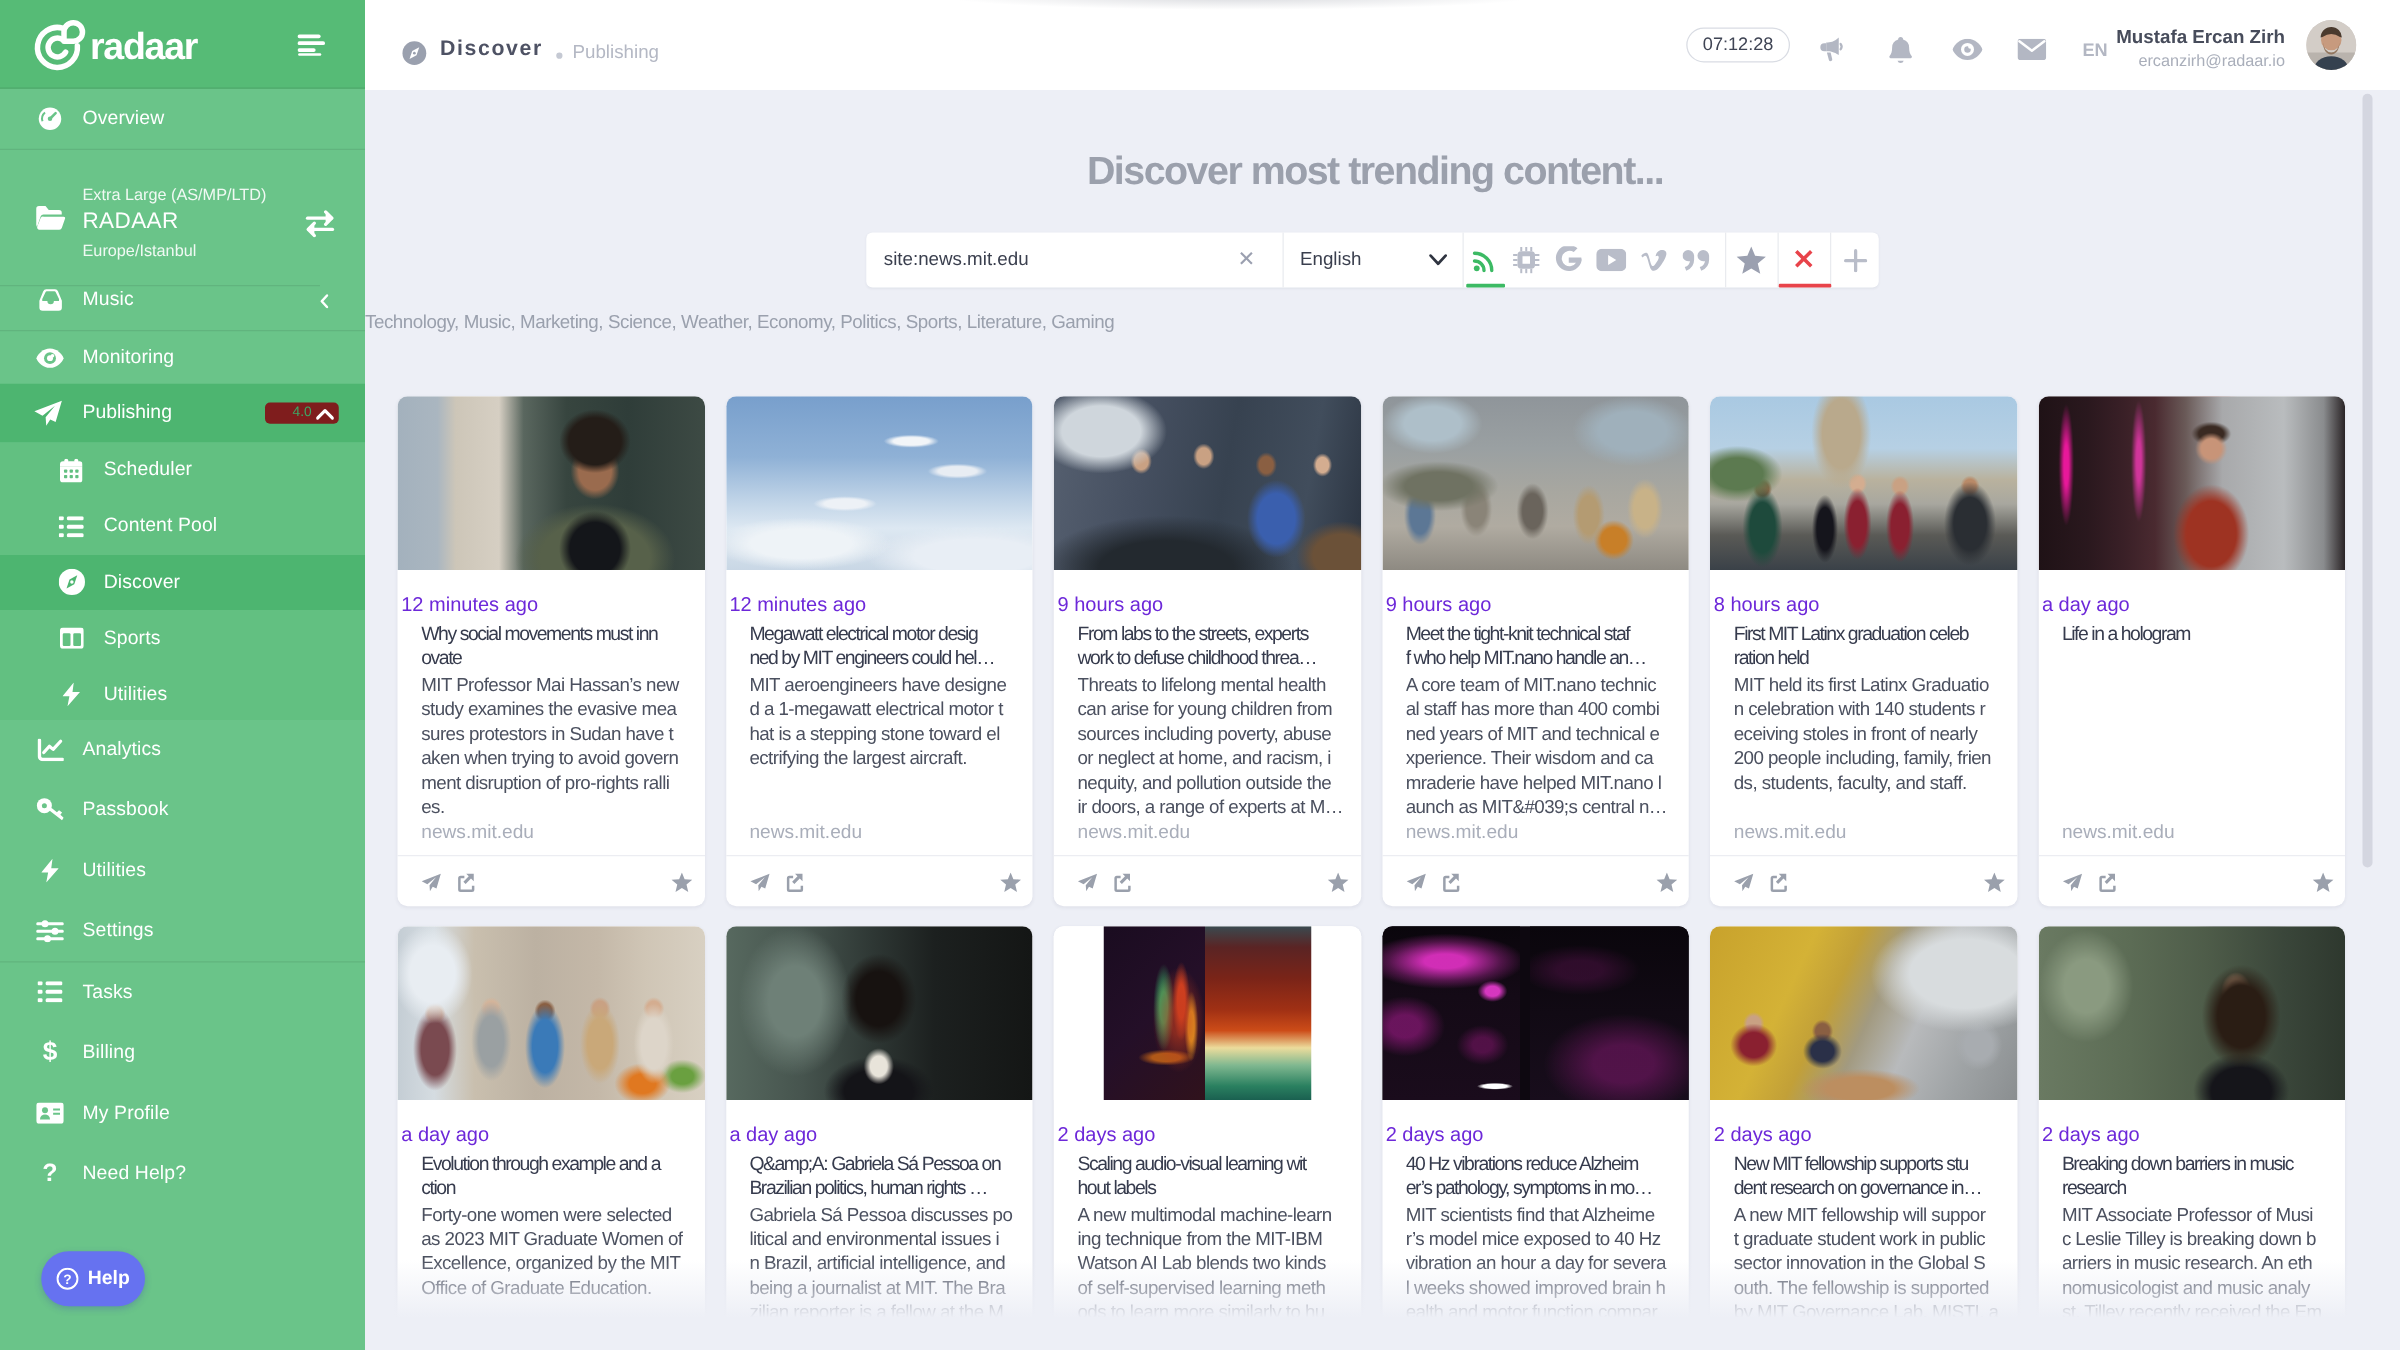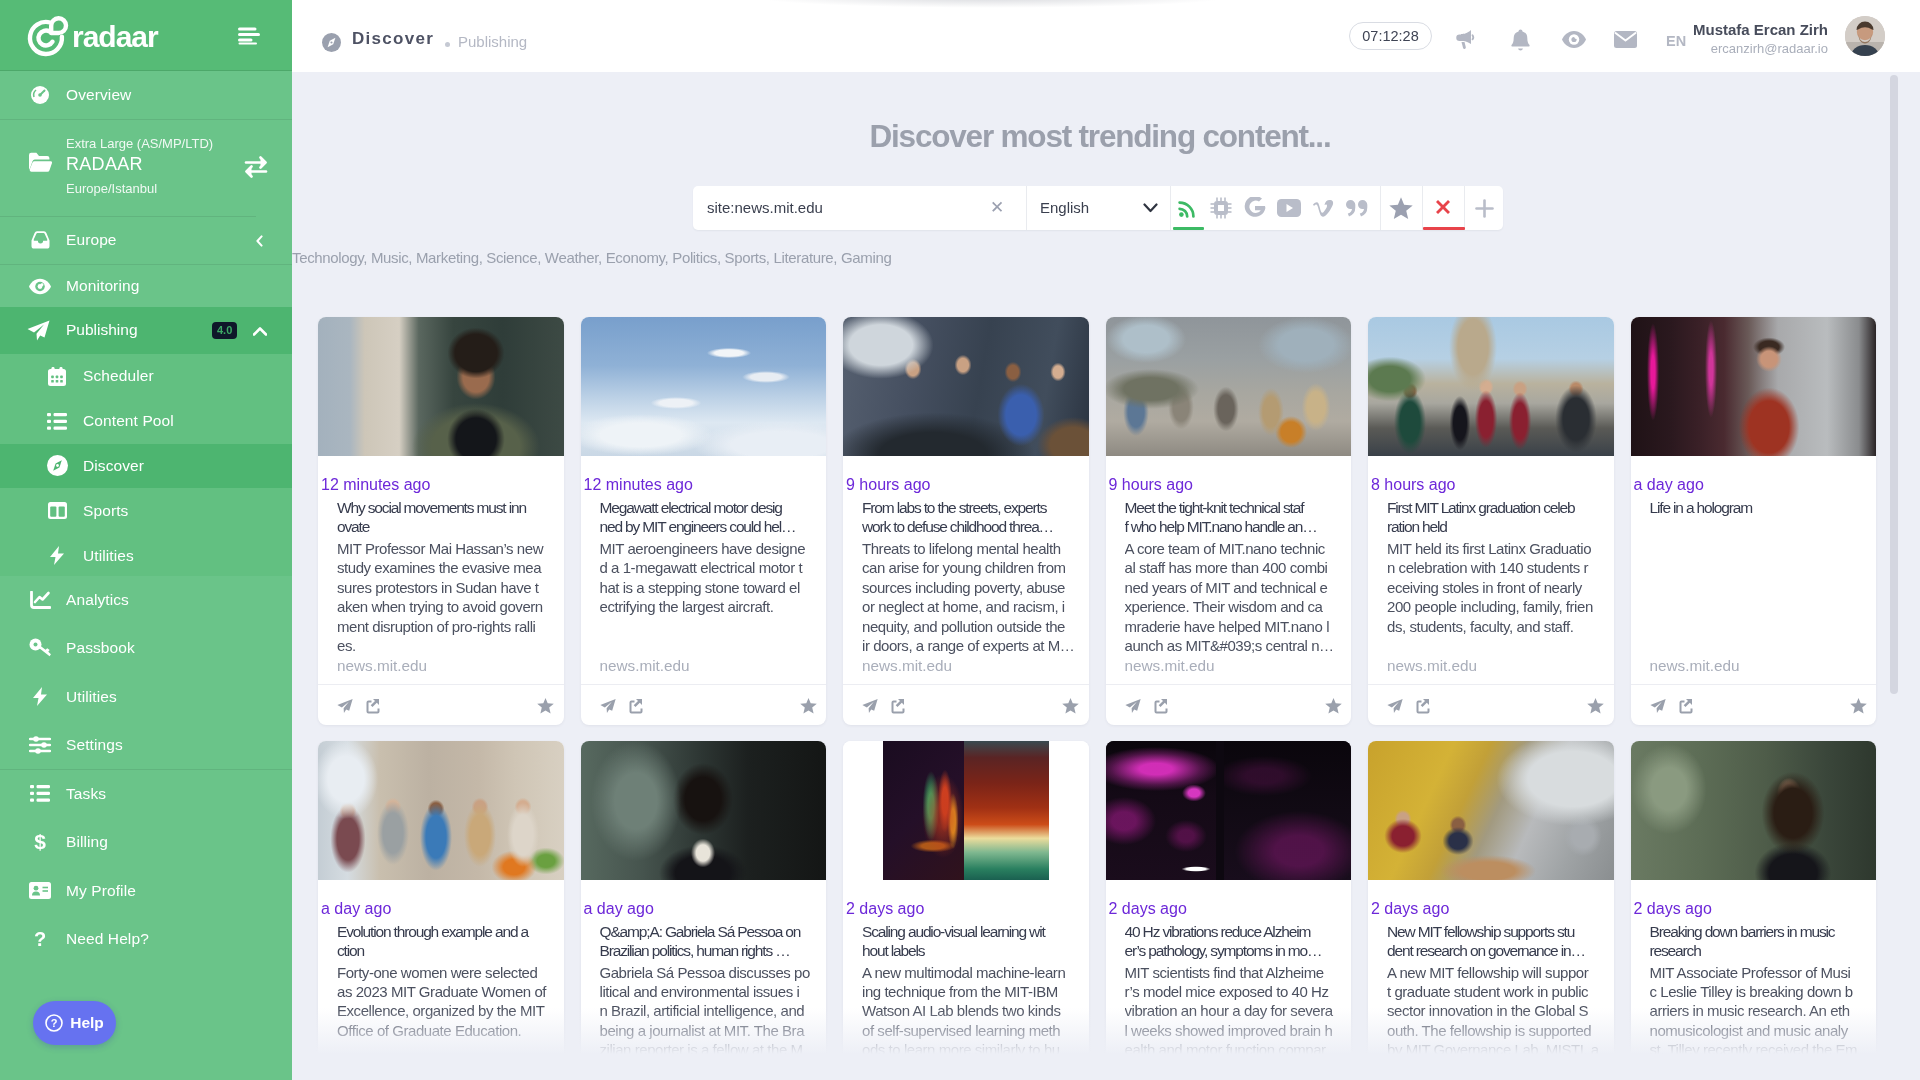--- a/index.html
+++ b/index.html
@@ -10,24 +10,24 @@
 .sb-logo{position:absolute;left:0;top:0;width:292px;height:71px;background:#56bb76;border-bottom:1px solid rgba(0,0,0,.10)}
 .row{position:absolute;left:0;width:292px;display:flex;align-items:center}
 .row .ic{position:absolute;left:29px;width:22px;display:flex;justify-content:center}
 .row .lb{position:absolute;left:66px;font-size:15.5px;letter-spacing:.1px}
 .sub .ic{left:46px}
 .sub .lb{left:83px}
 .divider{border-bottom:1px solid rgba(0,0,0,.08)}
 .pubblock{position:absolute;left:0;top:307px;width:292px;height:47px;background:#4db570}
 .subbg{position:absolute;left:0;top:354px;width:292px;height:221.5px;background:#62c081}
 .active-sub{position:absolute;left:0;top:89.6px;width:292px;height:44.8px;background:#4db570}
-.badge{position:absolute;left:212px;top:-9px;background:#0f172a;color:#3da865;font-size:11px;font-weight:bold;border-radius:4px;padding:2px 5px;line-height:13px}
+.badge{position:absolute;left:212px;top:-9px;background:#7f1d1d;color:#3da865;font-size:11px;font-weight:normal;border-radius:4px;padding:2px 22px;line-height:13px}
 .help-btn{position:absolute;left:33px;top:1001px;width:83px;height:44px;background:#6672f0;border-radius:22px;display:flex;align-items:center;justify-content:center;gap:7px;font-size:15.5px;font-weight:bold;color:#fff;box-shadow:0 2px 6px rgba(60,70,180,.3)}
 
-.ws{position:absolute;left:0;top:120px;width:256px;height:96.5px}
+.ws{position:absolute;left:0;top:132px;width:256px;height:96.5px}
 .ws .l1{position:absolute;left:66px;top:16px;font-size:13px;color:rgba(255,255,255,.9)}
 .ws .l2{position:absolute;left:66px;top:34px;font-size:18px;font-weight:normal;letter-spacing:.3px}
 .ws .l3{position:absolute;left:66px;top:61px;font-size:13px;color:rgba(255,255,255,.9)}
 
 .topbar{position:absolute;left:292px;top:0;width:1628px;height:72px;background:#fff;z-index:20}
 .tb-shadow{position:absolute;left:460px;top:-14px;width:480px;height:22px;border-radius:50%;background:radial-gradient(ellipse at center,rgba(110,115,130,.28),rgba(110,115,130,0) 70%)}
 .crumb-ic{position:absolute;left:30px;top:33px;width:19px;height:19px;border-radius:50%;background:#9aa0ae}
 .crumb-t{position:absolute;left:60px;top:29px;font-size:17px;font-weight:bold;color:#4e5264;letter-spacing:1.3px}
 .crumb-dot{position:absolute;left:153px;top:42px;width:5px;height:5px;border-radius:50%;background:#c5c9d3}
 .crumb-s{position:absolute;left:166px;top:33px;font-size:15px;color:#b4b8c4}
@@ -135,21 +135,21 @@
           </g>
         </svg>
       </span>
   </div>
   <div class="row divider" style="top:217px;height:47.5px">
     <span class="ic">
         <svg width="21" height="18" viewBox="0 0 21 18">
           <path d="M1.5 9.5 L4.6 1.9 A2.6 2.6 0 0 1 7 0.3 h7 a2.6 2.6 0 0 1 2.4 1.6 L19.5 9.5 V15 a2.6 2.6 0 0 1-2.6 2.6 H4.1 A2.6 2.6 0 0 1 1.5 15 z M3.8 9.8 h4.1 a2.6 2.6 0 0 0 5.2 0 h4.1 v-1.6 L14.5 2.5 a1 1 0 0 0-.9-.6 H7.4 a1 1 0 0 0-.9.6 L3.8 8.2 z" fill="#fff" fill-rule="evenodd"></path>
         </svg>
       </span>
-    <span class="lb">Europe</span>
+    <span class="lb">Music</span>
     <svg width="7" height="12" viewBox="0 0 7 12" style="position:absolute;left:256px;top:18px">
         <path d="M5.6 1.4 L1.4 6 L5.6 10.6" stroke="#fff" stroke-width="2" fill="none" stroke-linecap="round" stroke-linejoin="round"></path>
       </svg>
   </div>
   <div class="row" style="top:265px;height:42px">
     <span class="ic">
         <svg width="24" height="17" viewBox="0 0 24 17">
           <path d="M12 0 C6 0 1.7 4.5 0 8.5 C1.7 12.5 6 17 12 17 C18 17 22.3 12.5 24 8.5 C22.3 4.5 18 0 12 0 z" fill="#fff"></path>
           <circle cx="12" cy="8.5" r="5.2" fill="#6ac489"></circle>
           <circle cx="12" cy="8.5" r="2.6" fill="#fff"></circle>

